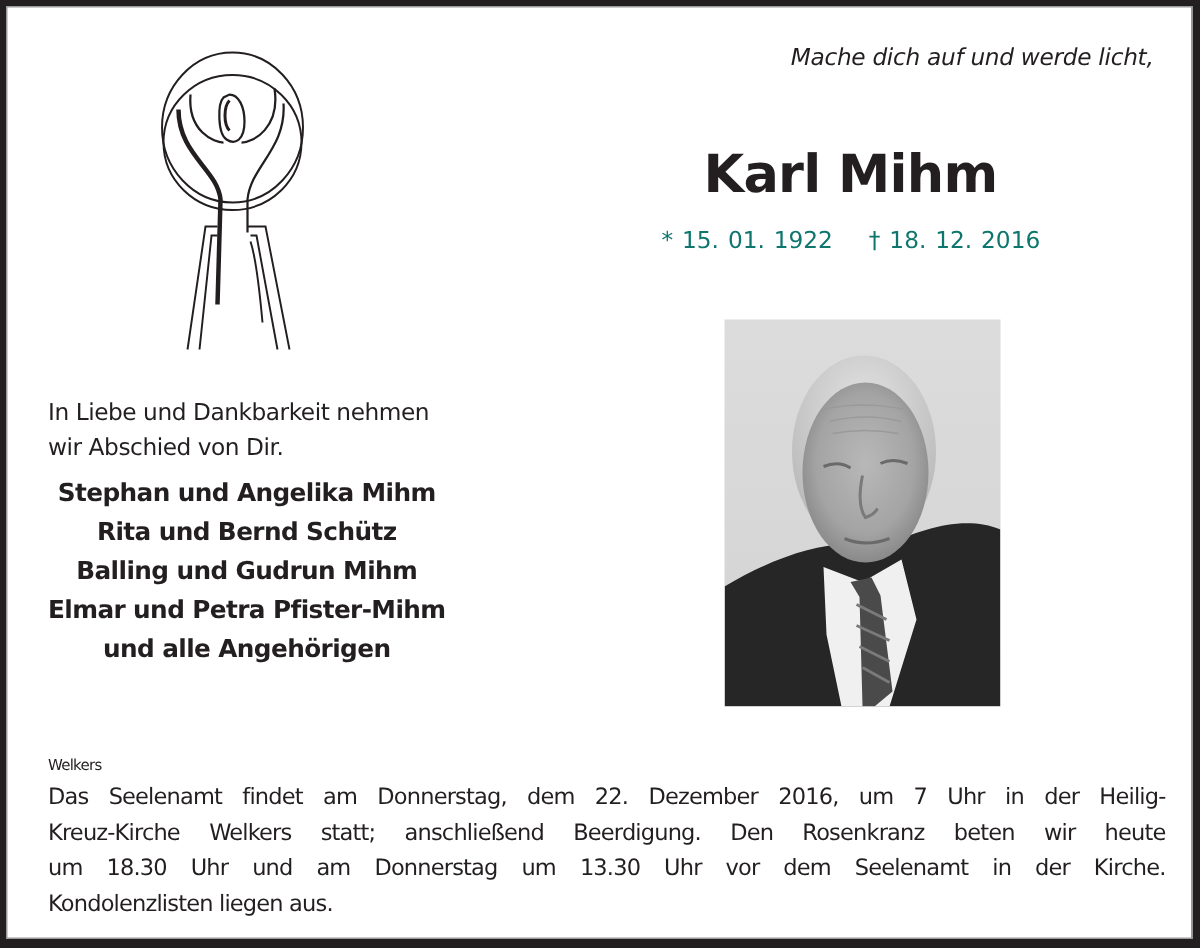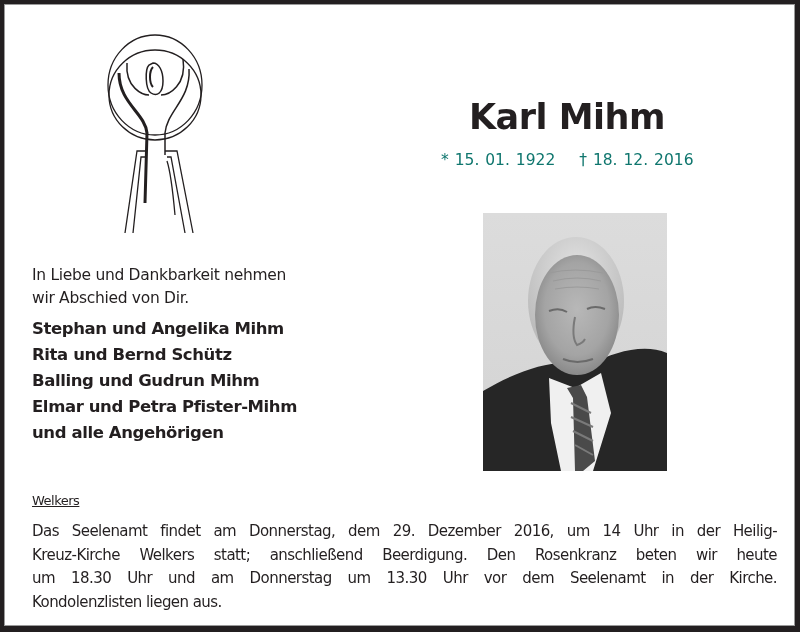--- a/index.html
+++ b/index.html
@@ -32,24 +32,24 @@
   .intro {
     position: absolute; left: 27px; top: 259px;
     font-family: "DejaVu Sans", sans-serif; font-size: 15.5px; line-height: 23px; color: #231f20;
     letter-spacing: -0.3px;
   }
   .family {
     position: absolute; left: 27px; top: 311px;
     font-family: "DejaVu Sans", sans-serif; font-weight: bold; font-size: 16.5px; line-height: 26px;
     color: #231f20; letter-spacing: -0.4px;
   }
-  .family div { white-space: nowrap; }
+  .family div { white-space: nowrap; text-align: center; }
   .place {
-    position: absolute; left: 27px; top: 488px;
-    font-family: "DejaVu Sans", sans-serif; font-size: 13px; color: #231f20; letter-spacing: -0.5px; text-decoration: underline;
+    position: absolute; left: 27px; top: 500px;
+    font-family: "DejaVu Sans", sans-serif; font-size: 10px; color: #231f20; letter-spacing: -0.5px;
   }
   .notice {
     position: absolute; left: 27px; top: 515px; width: 745px;
     font-family: "DejaVu Sans", sans-serif; font-size: 15px; line-height: 23.5px; color: #231f20;
     text-align: justify; letter-spacing: -0.55px;
   }
   .notice .line { display: block; text-align: justify; text-align-last: justify; white-space: nowrap; }
   .notice .line.last { text-align-last: left; }
 </style>
 </head>
@@ -74,20 +74,21 @@
       <path d="M40 118 L 32 118 L 20 200" stroke-width="1.3"></path>
       <path d="M40 124 L 36 124 L 28 200" stroke-width="1.3"></path>
 
       <path d="M60 118 L 72 118 L 88 200" stroke-width="1.3"></path>
       <path d="M62 124 L 66 124 L 80 200" stroke-width="1.3"></path>
       <path d="M62 128 C 66 140, 68 160, 70 182" stroke-width="1.3"></path>
     </svg>
   </div>
 
   <div class="motto">
+    <div>Mache dich auf und werde licht,</div>
   </div>
 
   <div class="name">Karl Mihm</div>
 
   <div class="dates">
     <span>* 15. 01. 1922</span>
     <span class="death">† 18. 12. 2016</span>
   </div>
 
   <div class="photo">
@@ -131,19 +132,19 @@
     <div>Stephan und Angelika Mihm</div>
     <div>Rita und Bernd Schütz</div>
     <div>Balling und Gudrun Mihm</div>
     <div>Elmar und Petra Pfister-Mihm</div>
     <div>und alle Angehörigen</div>
   </div>
 
   <div class="place">Welkers</div>
 
   <div class="notice">
-    <span class="line">Das Seelenamt findet am Donnerstag, dem 29. Dezember 2016, um 14 Uhr in der Heilig-</span>
+    <span class="line">Das Seelenamt findet am Donnerstag, dem 22. Dezember 2016, um 7 Uhr in der Heilig-</span>
     <span class="line">Kreuz-Kirche Welkers statt; anschließend Beerdigung. Den Rosenkranz beten wir heute</span>
     <span class="line">um 18.30 Uhr und am Donnerstag um 13.30 Uhr vor dem Seelenamt in der Kirche.</span>
     <span class="line last">Kondolenzlisten liegen aus.</span>
   </div>
 
 </div>
 
 </body></html>

